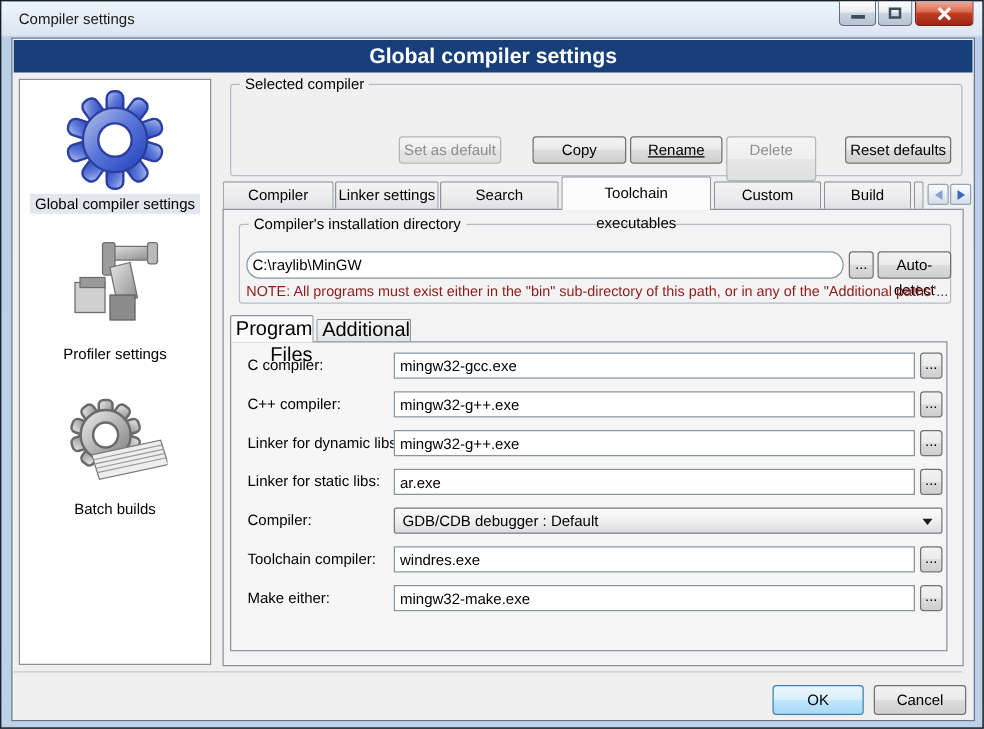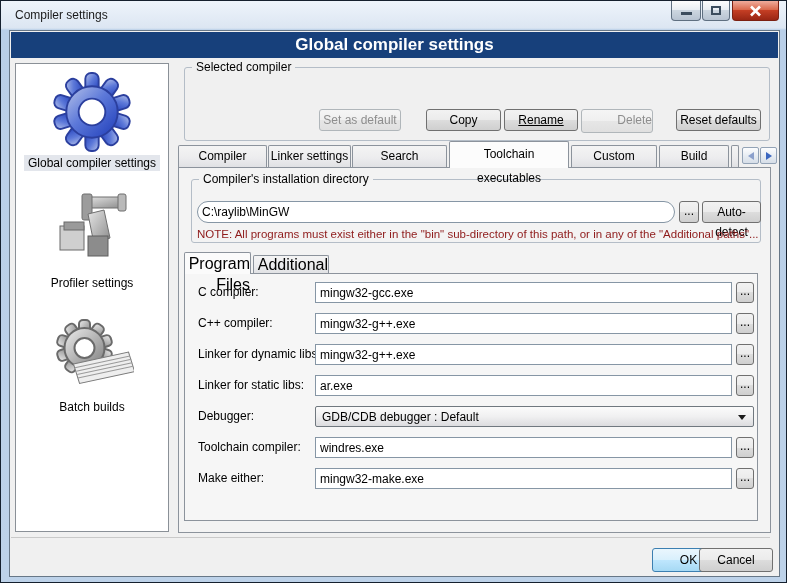--- a/index.html
+++ b/index.html
@@ -155,21 +155,21 @@
       <div><span class="side-label">Profiler settings</span></div>
     </div>
   </div>
 
   <div class="groupbox" style="left:183px;top:66px;width:586px;height:74px;">
     <span class="legend">Selected compiler</span>
   </div>
   <div class="btn disabled" style="left:318px;top:108px;width:82px;height:22px;line-height:20px;">Set as default</div>
   <div class="btn" style="left:425px;top:108px;width:75px;height:22px;line-height:20px;">Copy</div>
   <div class="btn" style="left:503px;top:108px;width:74px;height:22px;line-height:20px;text-decoration:underline;">Rename</div>
-  <div class="btn disabled" style="left:580px;top:108px;width:72px;height:24px;line-height:20px;text-align:right;">Delete</div>
+  <div class="btn disabled" style="left:580px;top:108px;width:72px;height:36px;line-height:20px;">Delete</div>
   <div class="btn" style="left:675px;top:108px;width:85px;height:22px;line-height:20px;">Reset defaults</div>
 
   <div class="tab" style="left:177px;width:89px;">Compiler settings</div>
   <div class="tab" style="left:267px;width:83px;">Linker settings</div>
   <div class="tab" style="left:351px;width:95px;">Search directories</div>
   <div class="tab active" style="left:448px;width:120px;">Toolchain executables</div>
   <div class="tab" style="left:570px;width:86px;">Custom variables</div>
   <div class="tab" style="left:658px;width:70px;">Build options</div>
   <div class="tab" style="left:730px;width:8px;"></div>
   <div class="arrbtn" style="left:741px;">
@@ -202,31 +202,31 @@
   <div class="btn dots" style="left:735px;top:312px;width:18px;height:21px;line-height:17px;">...</div>
 
   <div class="rowlabel" style="top:343px;">Linker for dynamic libs:</div>
   <input class="txtinput" style="left: 314px; top: 343px; width: 417px; height: 21px;" value="mingw32-g++.exe">
   <div class="btn dots" style="left:735px;top:343px;width:18px;height:21px;line-height:17px;">...</div>
 
   <div class="rowlabel" style="top:374px;">Linker for static libs:</div>
   <input class="txtinput" style="left: 314px; top: 374px; width: 417px; height: 21px;" value="ar.exe">
   <div class="btn dots" style="left:735px;top:374px;width:18px;height:21px;line-height:17px;">...</div>
 
-  <div class="rowlabel" style="top:405px;">Debugger:</div>
+  <div class="rowlabel" style="top:405px;">Compiler:</div>
   <div class="combo" style="left:314px;top:405px;width:439px;height:21px;">
     <span>GDB/CDB debugger : Default</span>
     <span class="arrow"></span>
   </div>
 
   <div class="rowlabel" style="top:436px;">Toolchain compiler:</div>
   <input class="txtinput" style="left: 314px; top: 436px; width: 417px; height: 21px;" value="windres.exe">
   <div class="btn dots" style="left:735px;top:436px;width:18px;height:21px;line-height:17px;">...</div>
 
   <div class="rowlabel" style="top:467px;">Make either:</div>
   <input class="txtinput" style="left: 314px; top: 467px; width: 417px; height: 21px;" value="mingw32-make.exe">
   <div class="btn dots" style="left:735px;top:467px;width:18px;height:21px;line-height:17px;">...</div>
 
   <div class="sep" style="top:536px;"></div>
-  <div class="btn default" style="left:617px;top:547px;width:73px;height:24px;line-height:22px;margin-left:34px;">OK</div>
+  <div class="btn default" style="left:617px;top:547px;width:73px;height:24px;line-height:22px;">OK</div>
   <div class="btn" style="left:698px;top:547px;width:74px;height:24px;line-height:22px;">Cancel</div>
 
 </div>
 
 </body></html>

